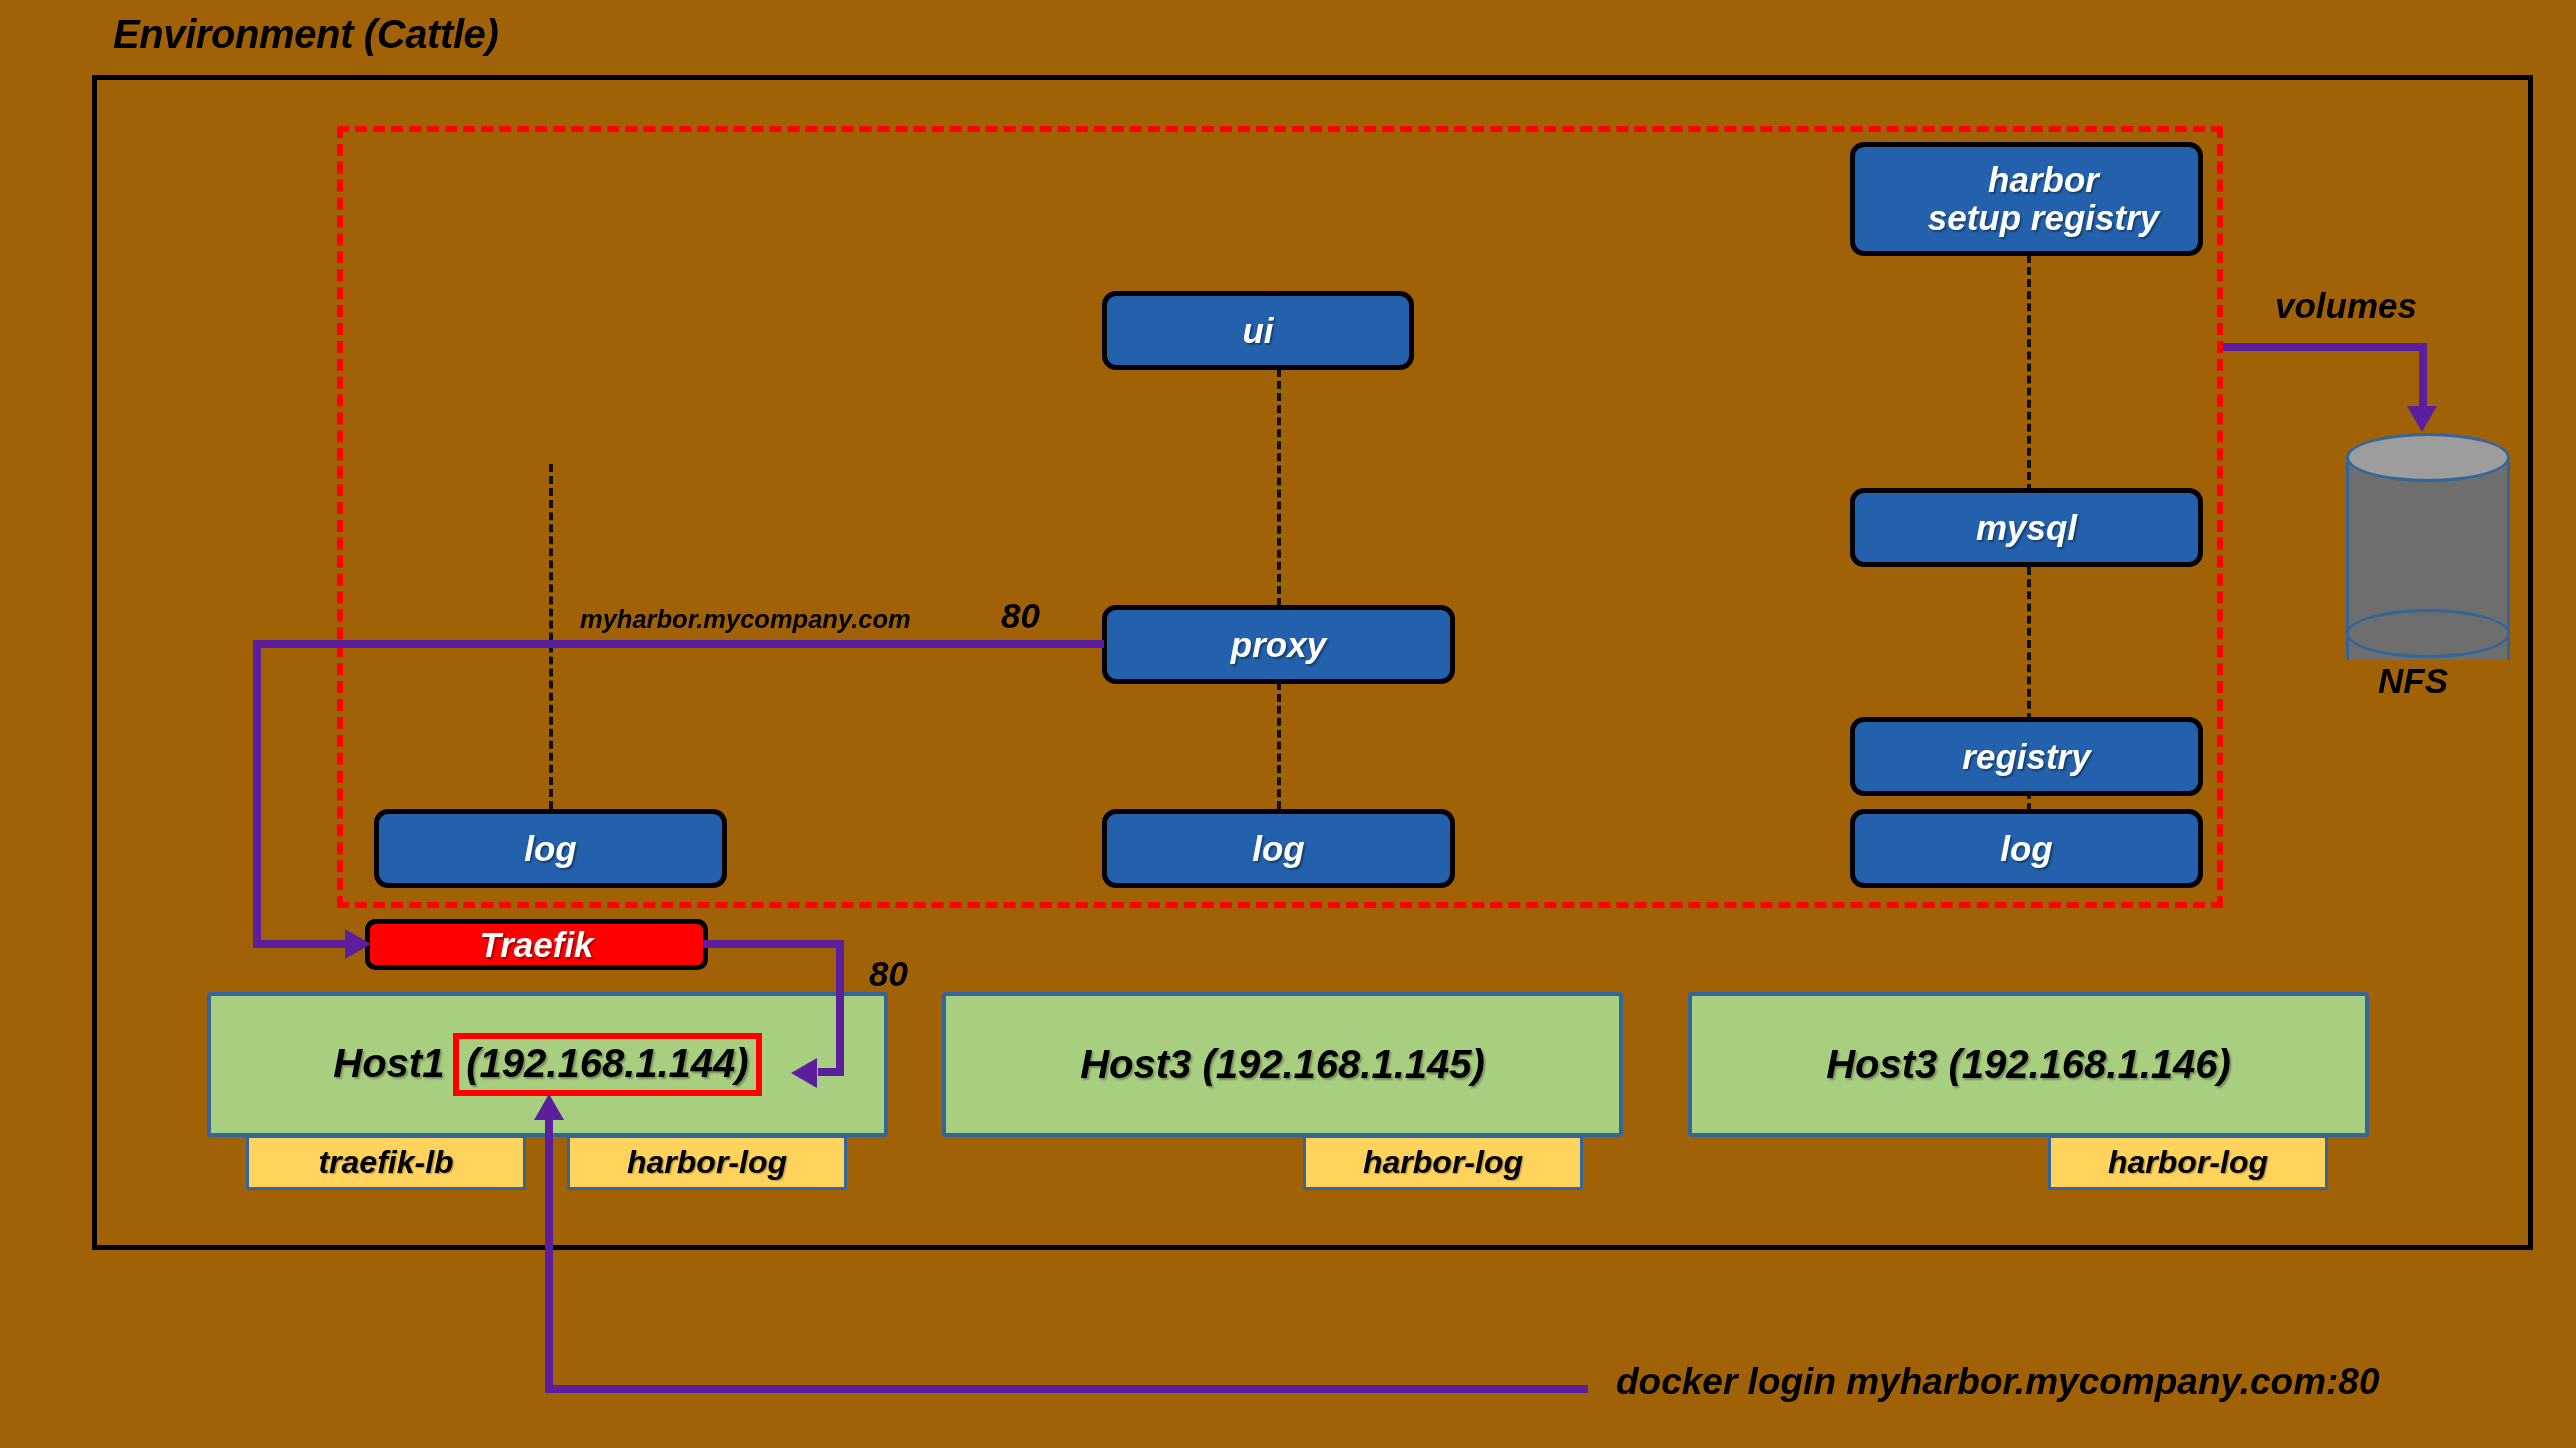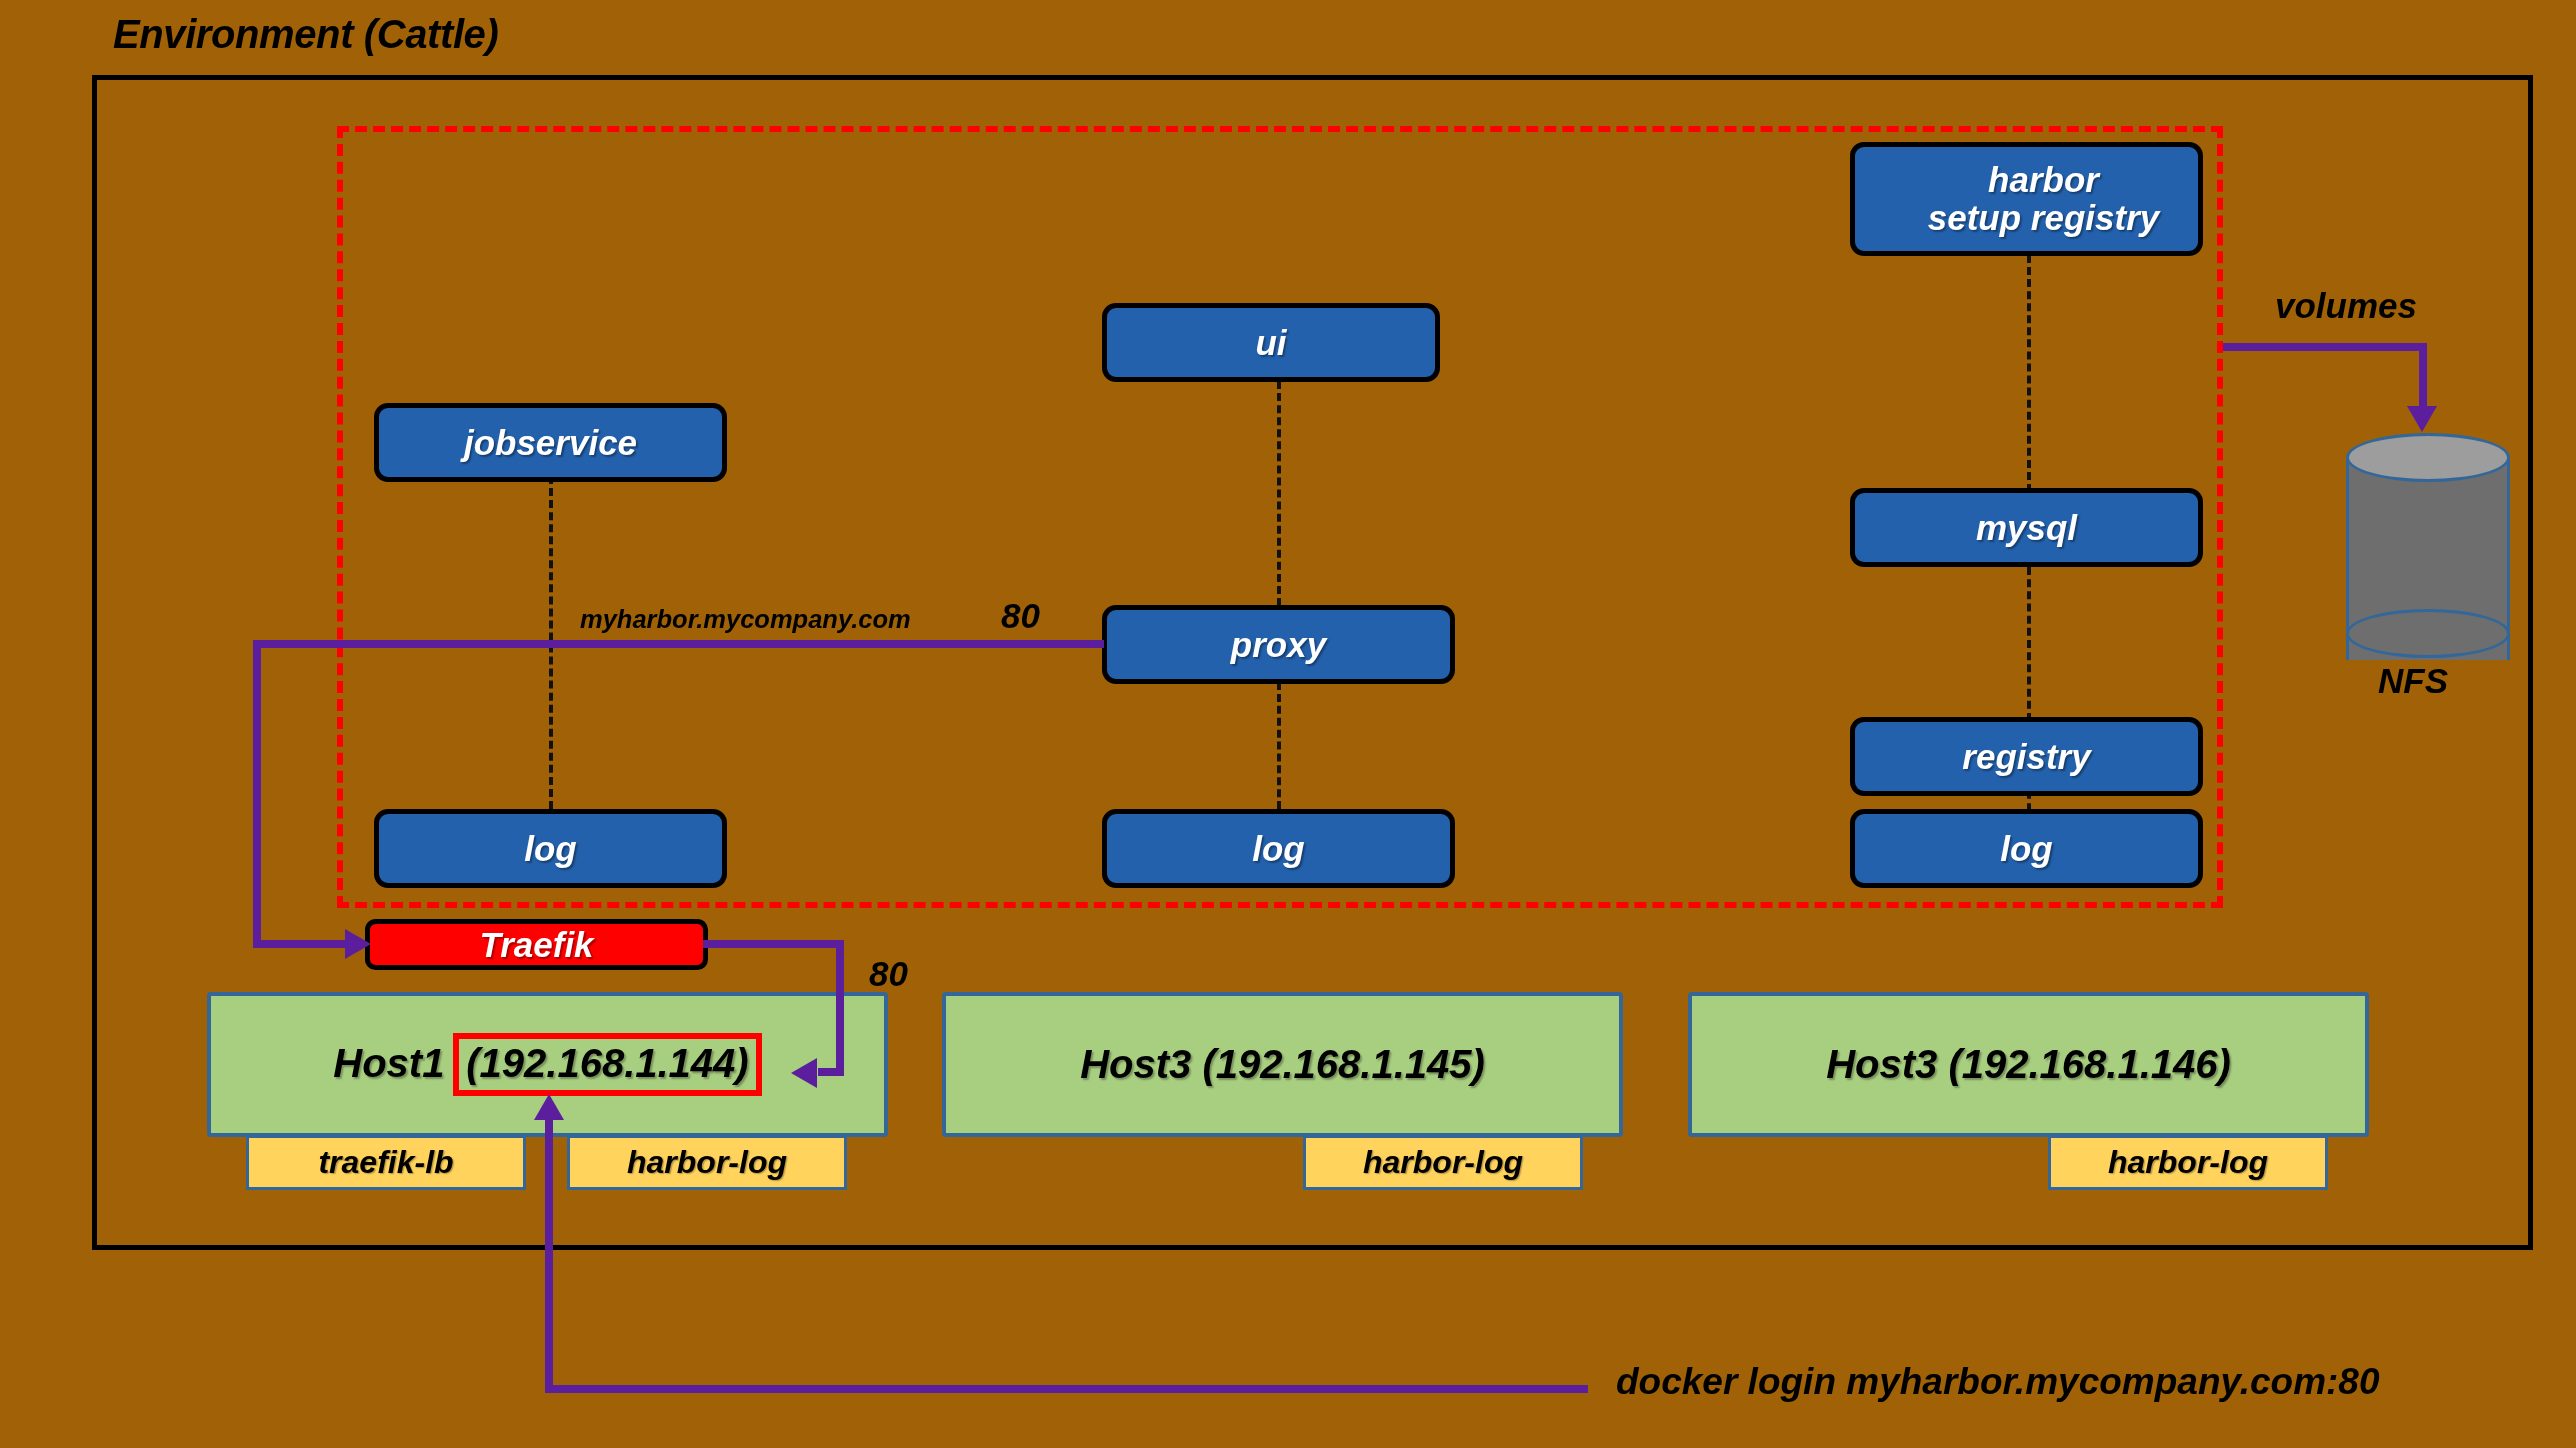--- a/index.html
+++ b/index.html
@@ -217,29 +217,26 @@
   <div class="abs dconn" style="left:1277px; top:369px; height:237px;"></div>
 
   <div class="abs dconn" style="left:1277px; top:682px; height:139px;"></div>
 
   <div class="abs dconn" style="left:2027px; top:255px; height:237px;"></div>
 
   <div class="abs dconn" style="left:2027px; top:567px; height:154px;"></div>
 
   <div class="abs dconn" style="left:2027px; top:778px; height:46px;"></div>
 
-  <div class="abs svc" style="left:374px; top:403px; width:353px; height:79px;">
-    <span>jobservice</span>
-  </div>
 
   <div class="abs svc" style="left:374px; top:809px; width:353px; height:79px;">
     <span>log</span>
   </div>
 
-  <div class="abs svc" style="left:1102px; top:291px; width:338px; height:79px;margin-top:12px;">
+  <div class="abs svc" style="left:1102px; top:291px; width:312px; height:79px;">
     <span>ui</span>
   </div>
 
   <div class="abs svc" style="left:1102px; top:605px; width:353px; height:79px;">
     <span>proxy</span>
   </div>
 
   <div class="abs svc" style="left:1102px; top:809px; width:353px; height:79px;">
     <span>log</span>
   </div>

